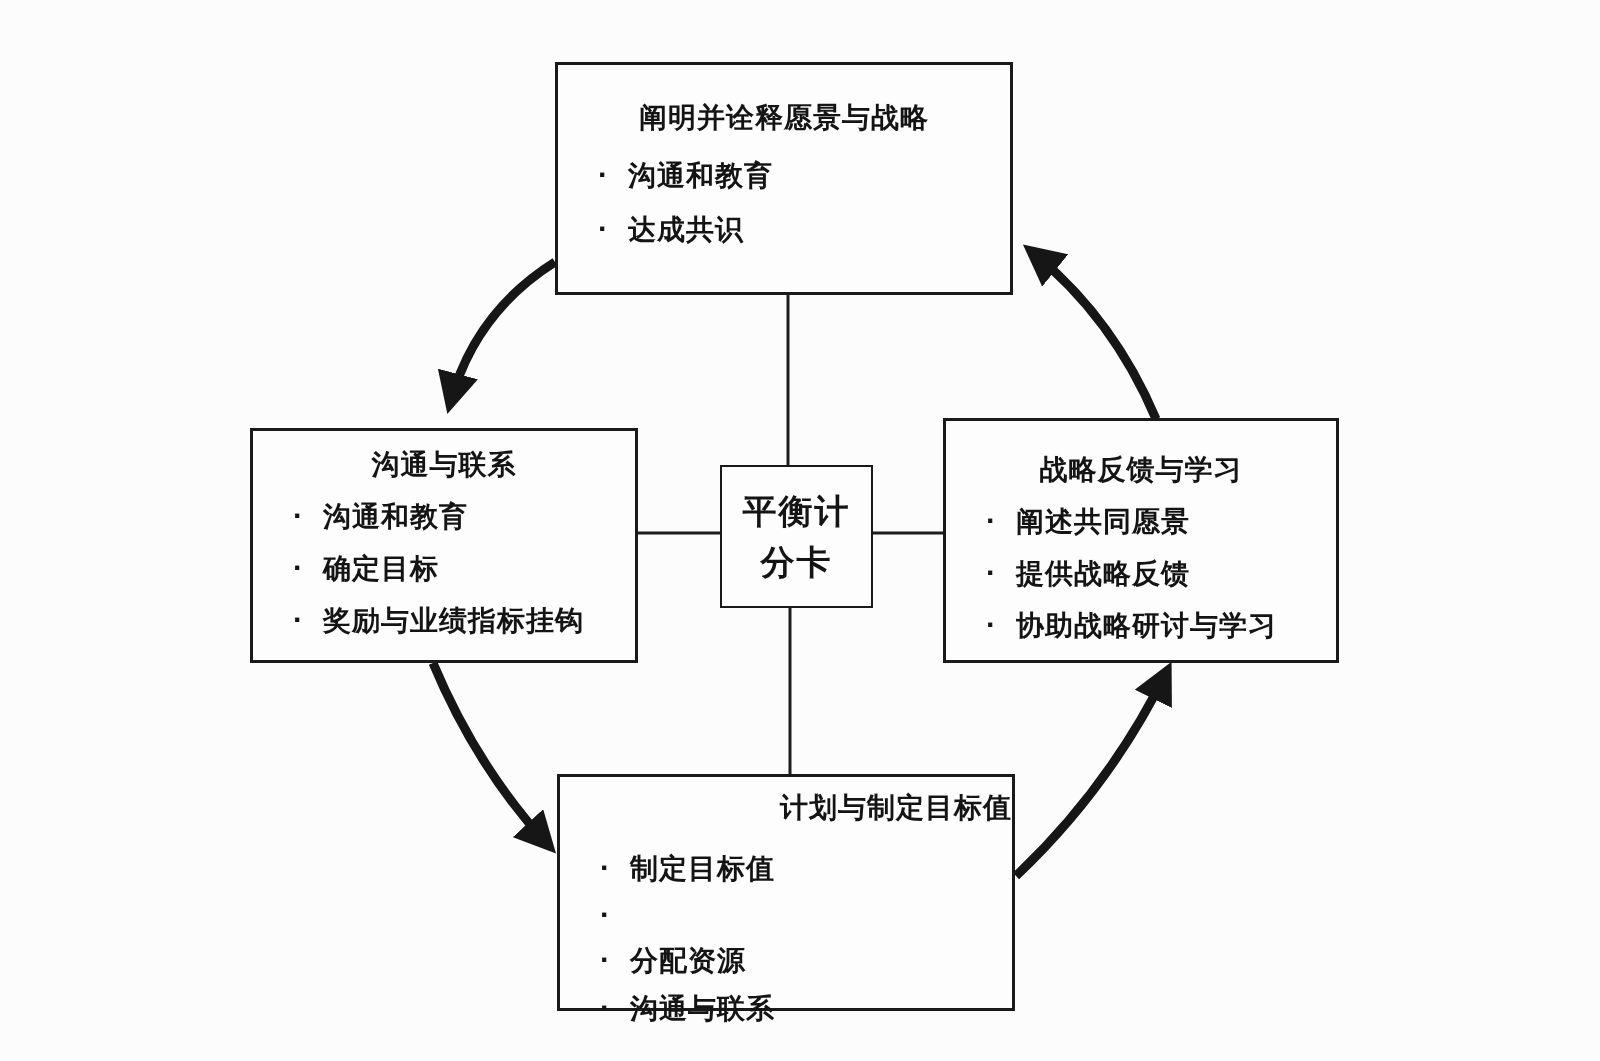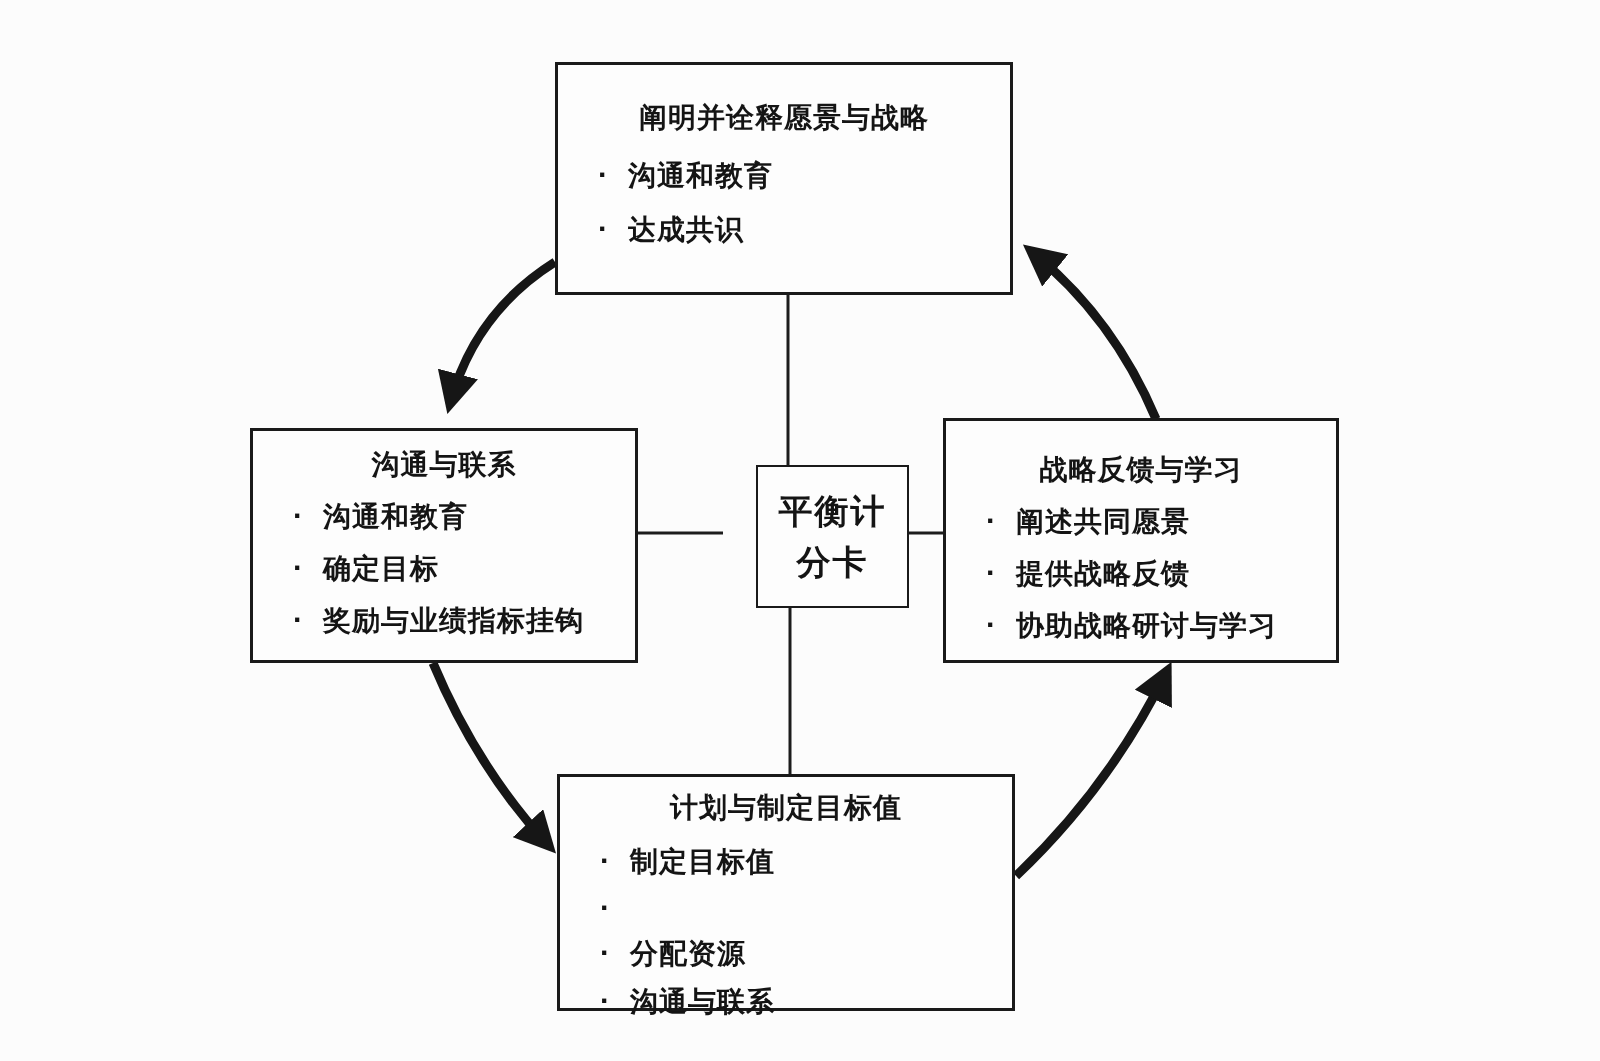--- a/index.html
+++ b/index.html
@@ -56,36 +56,35 @@
 
   .box-left   { left: 250px; top: 428px; width: 388px; height: 235px; padding-top: 15px; }
   .box-left   .title { margin-bottom: 14px; }
   .box-left   li { margin-bottom: 14px; }
 
   .box-right  { left: 943px; top: 418px; width: 396px; height: 245px; padding-top: 30px; }
   .box-right  .title { margin-bottom: 14px; }
   .box-right  li { margin-bottom: 14px; }
 
   .box-bottom { left: 557px; top: 774px; width: 458px; height: 237px; padding-top: 12px; }
-  .box-bottom .title { margin-bottom: 16px; }
+  .box-bottom .title { margin-bottom: 23px; text-align: right; }
   .box-bottom li { margin-bottom: 10px; }
 
   .box-center {
     left: 720px; top: 465px; width: 153px; height: 143px;
     border-width: 2px;
     display: flex;
     flex-direction: column;
     align-items: center;
     justify-content: center;
     font-size: 34px;
     font-weight: bold;
     line-height: 1.5;
     text-align: left;
     letter-spacing: 2px;
-    margin-left: 36px;
   }
   .watermark {
     position: absolute;
     left: 1182px;
     top: 972px;
     font-size: 42px;
     font-weight: bold;
     letter-spacing: 2px;
     color: #9c9c9c;
     white-space: nowrap;

